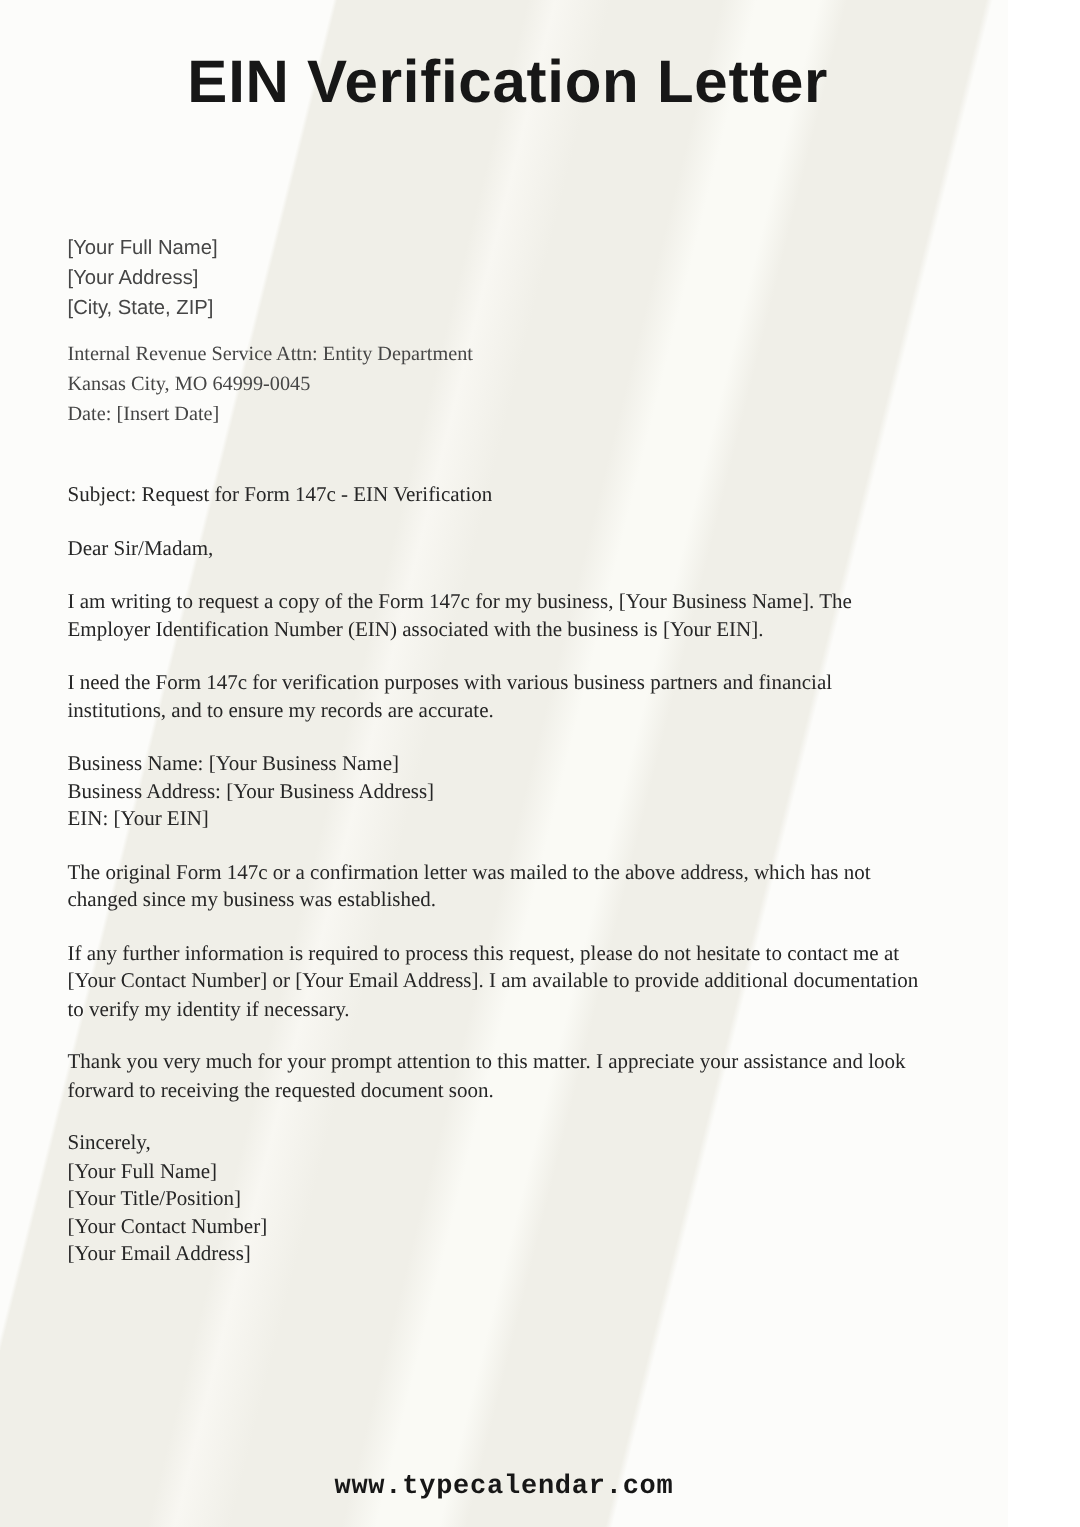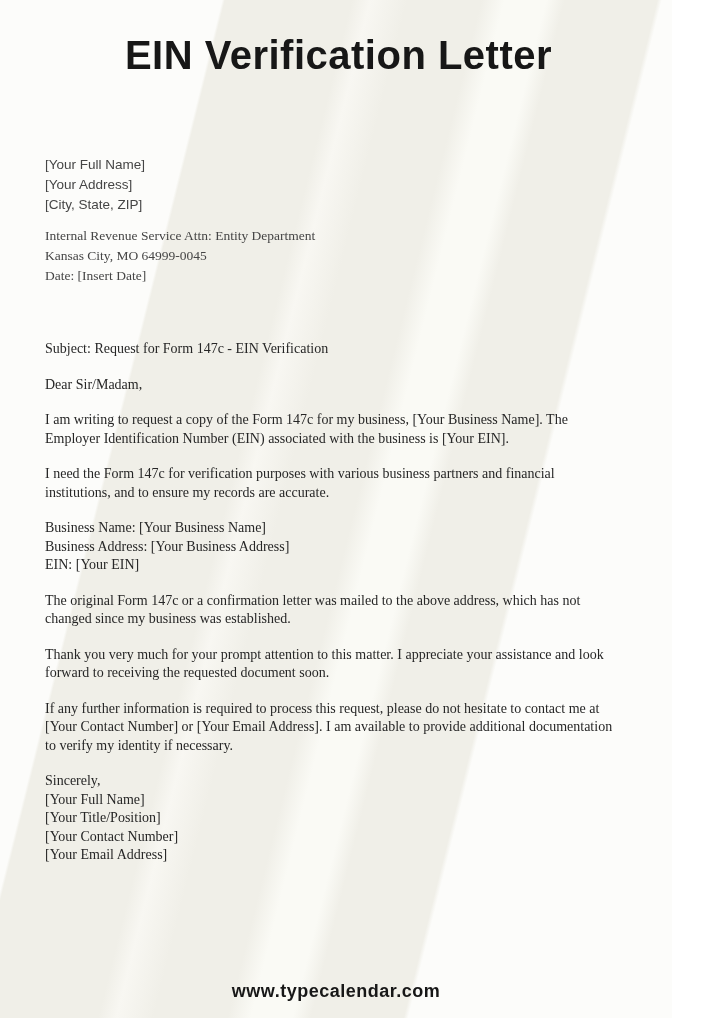--- a/index.html
+++ b/index.html
@@ -55,28 +55,28 @@
   .sender-block { margin-top: 75px; }
   .recipient-block { margin-top: 11px; font-family: Liberation Serif, serif; }
   .body-text {
     font-family: "Liberation Serif", serif;
     font-size: 14px;
     line-height: 18.5px;
     color: #262626;
     white-space: pre;
     margin: 17px 0 0 0;
   }
-  .subject-line { margin-top: 54px; }
+  .subject-line { margin-top: 36px; }
   .footer-url {
     position: absolute;
     top: 981px;
     left: 0;
     width: 100%;
     text-align: center;
-    font-family: Liberation Sans, sans-serif;
+    font-family: Liberation Mono, monospace;
     font-weight: 700;
     font-size: 18px;
     letter-spacing: 0.5px;
     color: #171717;
   }
 </style>
 </head>
 <body>
 
 <div class="page">
@@ -104,26 +104,26 @@
 
 
 
     <p class="body-text">Business Name: [Your Business Name]
 Business Address: [Your Business Address]
 EIN: [Your EIN]</p>
 
     <p class="body-text">The original Form 147c or a confirmation letter was mailed to the above address, which has not
 changed since my business was established.</p>
 
-    <p class="body-text">Thank you very much for your prompt attention to this matter. I appreciate your assistance and look
-forward to receiving the requested document soon.</p>
-
     <p class="body-text">If any further information is required to process this request, please do not hesitate to contact me at
 [Your Contact Number] or [Your Email Address]. I am available to provide additional documentation
 to verify my identity if necessary.</p>
+
+    <p class="body-text">Thank you very much for your prompt attention to this matter. I appreciate your assistance and look
+forward to receiving the requested document soon.</p>
 
     <div class="body-text">Sincerely,
 [Your Full Name]
 [Your Title/Position]
 [Your Contact Number]
 [Your Email Address]</div>
 
   </div>
 
   <div class="footer-url">www.typecalendar.com</div>

